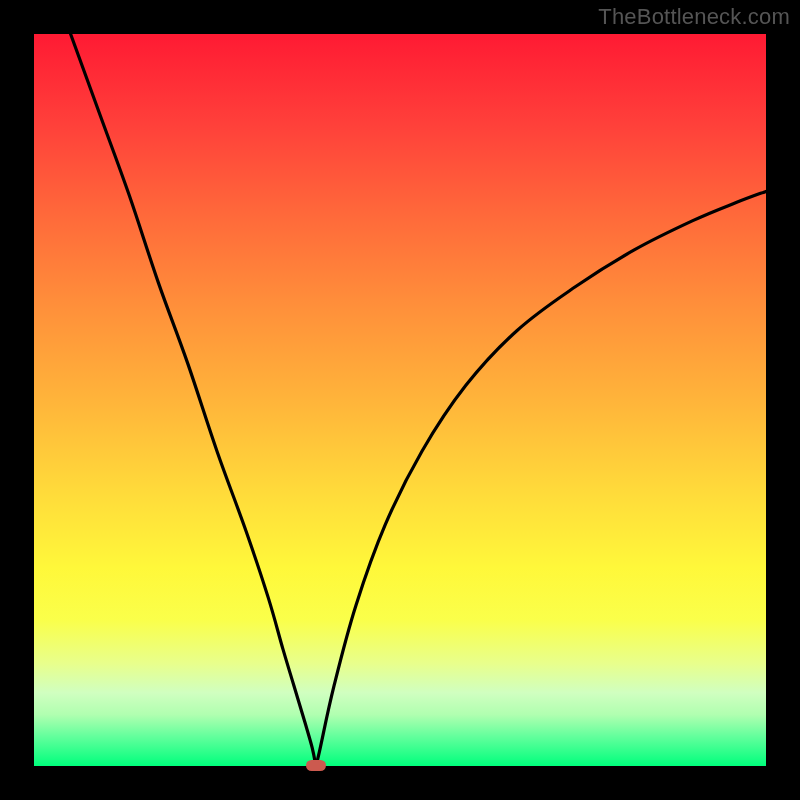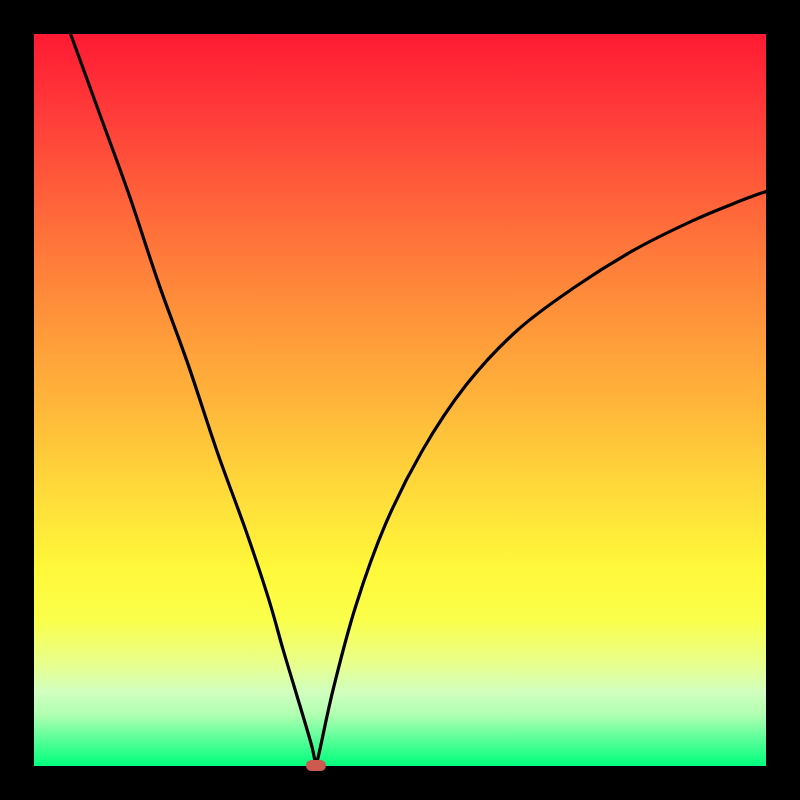--- a/index.html
+++ b/index.html
@@ -65,20 +65,21 @@
     border-radius: 6px;
     background: #cc5a4f;
   }
 </style>
 </head>
 <body>
 
 <div class="frame">
   <div class="plot-bg"></div>
 
+  <div class="watermark">TheBottleneck.com</div>
 
   <svg class="curve" viewBox="0 0 732 732" preserveAspectRatio="none">
     <path id="curve-left" fill="none" stroke="#000" stroke-width="3.2" stroke-linecap="round" d="M 36.6 0 C 41.870400000000004 14.493599999999995, 55.3392 51.532799999999995, 65.88 80.51999999999998 C 76.4208 109.50719999999997, 84.61919999999999 130.73519999999996, 95.16 161.03999999999996 C 105.7008 191.34479999999996, 113.89920000000001 218.5752, 124.44000000000001 248.88 C 134.98080000000002 279.1848, 143.1792 299.0952, 153.72 329.4 C 164.2608 359.7048, 172.4592 386.9352, 183 417.24 C 193.5408 447.5448, 203.05679999999998 471.408, 212.27999999999997 497.76 C 221.50319999999996 524.112, 227.652 542.5584, 234.24 563.64 C 240.82800000000003 584.7216, 244.2684 599.0688, 248.88000000000002 614.88 C 253.49160000000003 630.6912, 255.90720000000002 638.304, 259.86 651.48 C 263.8128 664.6560000000001, 267.546 676.8804, 270.84 688.08 C 274.13399999999996 699.2796000000001, 276.1836 705.7944, 278.16 713.7 C 280.13640000000004 721.6056000000001, 281.1612 728.706, 281.82 732"></path>
     <path id="curve-right" fill="none" stroke="#000" stroke-width="3.2" stroke-linecap="round" d="M 281.82 732 C 282.4788 729.3648000000001, 282.18600000000004 731.8536, 285.48 717.36 C 288.774 702.8664, 293.53200000000004 677.832, 300.12 651.48 C 306.70799999999997 625.128, 312.85679999999996 599.9472000000001, 322.08 570.96 C 331.3032 541.9728, 339.5016 518.1096, 351.36 490.44 C 363.21840000000003 462.7704, 373.4664 442.2744, 387.96000000000004 417.24 C 402.45360000000005 392.2056, 414.7512 373.10040000000004, 431.88 351.36 C 449.0088 329.6196, 463.356 314.24760000000003, 483.12 296.46000000000004 C 502.884 278.67240000000004, 520.5984 267.0336, 541.68 252.53999999999996 C 562.7615999999999 238.04639999999998, 579.1584 227.79840000000004, 600.24 215.94000000000005 C 621.3216 204.08160000000007, 640.3536 195.22439999999997, 658.8000000000001 186.65999999999997 C 677.2464000000001 178.09559999999996, 689.5440000000001 173.6304, 702.72 168.36 C 715.896 163.08960000000002, 726.7296 159.3564, 732 157.38"></path>
   </svg>
 
   <div class="marker" id="min-marker" style="left: 305.82px; top: 760px;"></div>
 </div>
 
 </body></html>

